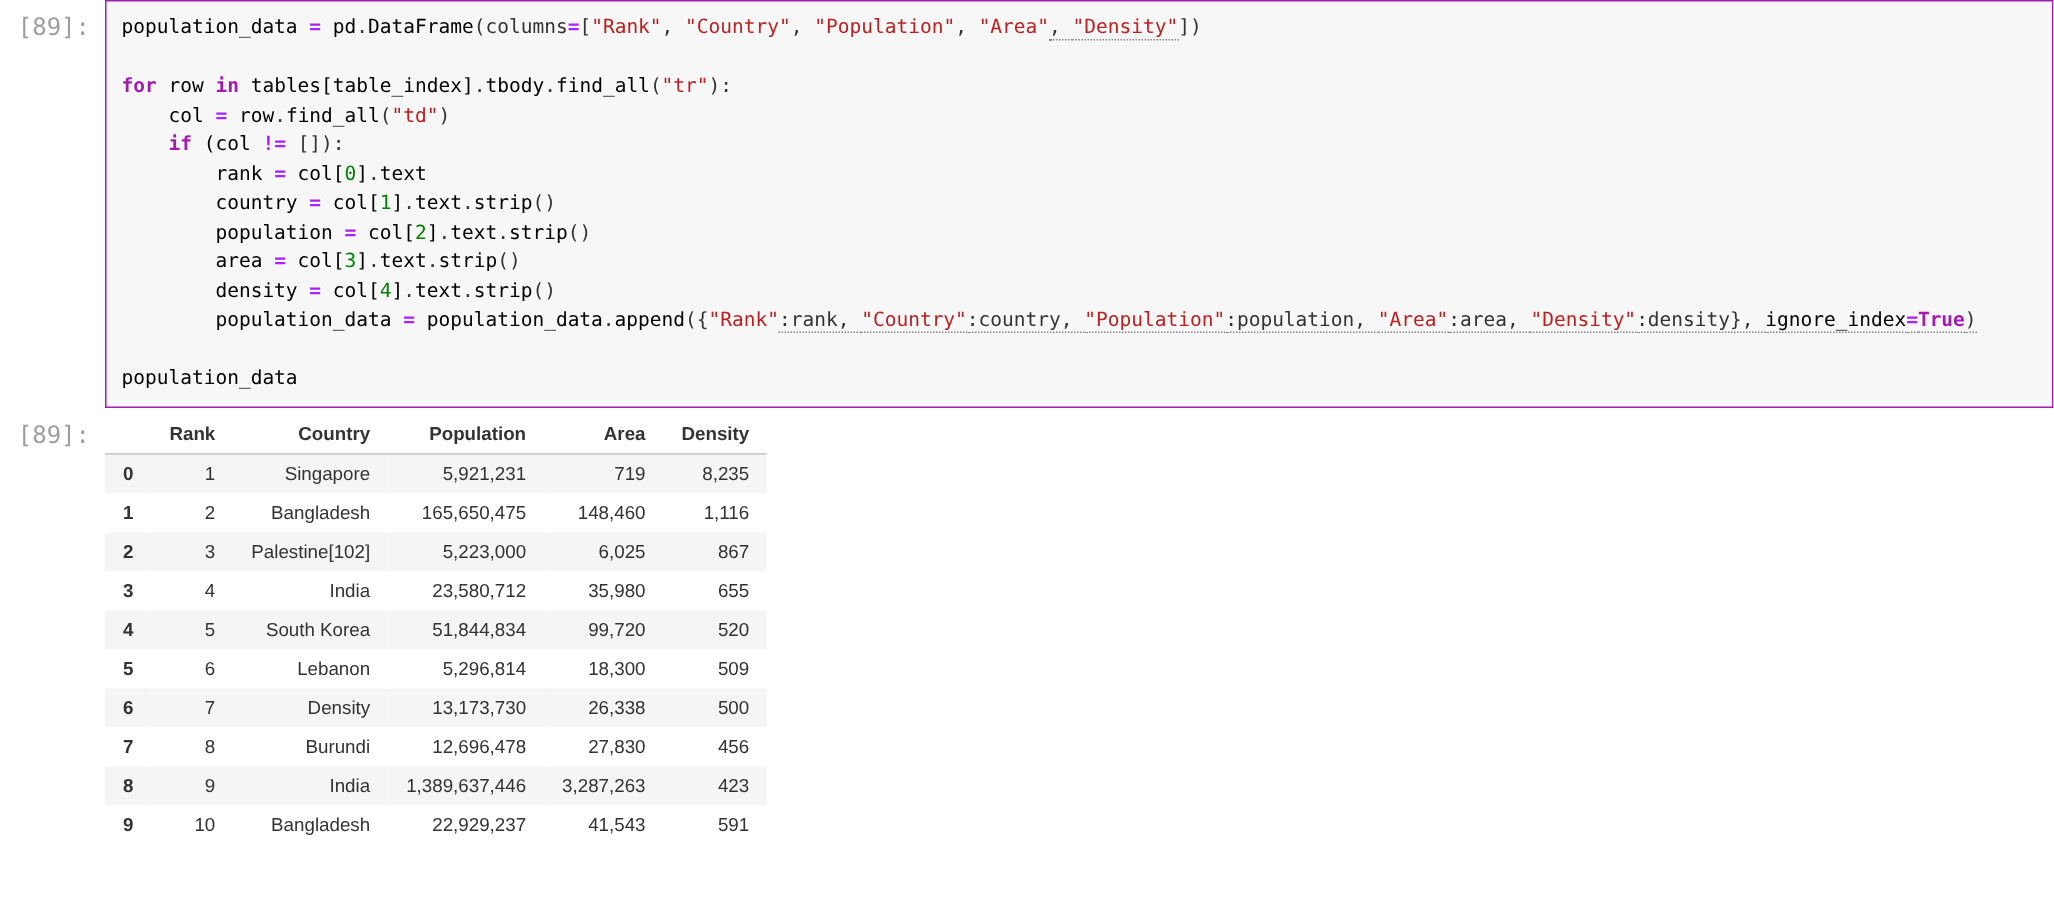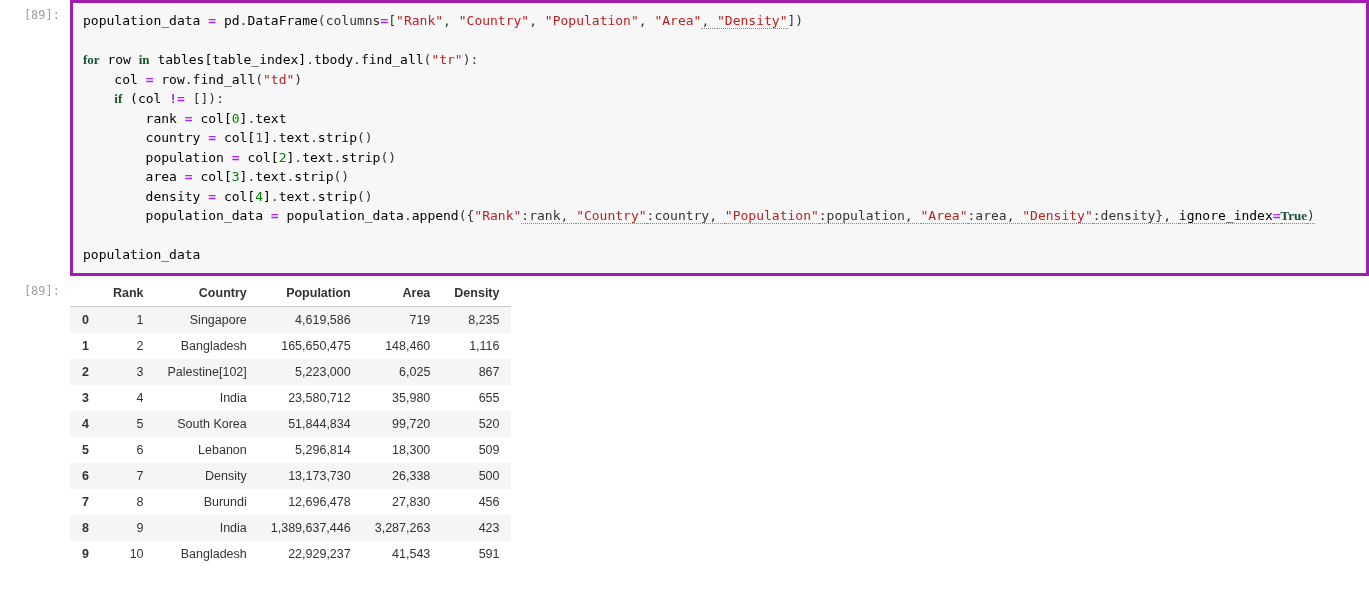--- a/index.html
+++ b/index.html
@@ -16,37 +16,37 @@
     align-items: flex-start;
     width: 100%;
   }
   .prompt {
     width: 70px;
     min-width: 70px;
     padding: 8px 10px 0 0;
     text-align: right;
     color: #303F9F;
     font-family: "SFMono-Regular", Menlo, Consolas, monospace;
-    font-size: 12px;
+    font-size: 16px;
   }
   .prompt.grey { color: #9e9e9e; }
   .input-area {
     flex: 1;
     background: #f7f7f7;
-    border: 3px solid #a21caf;
+    border: 1px solid #a21caf;
     padding: 8px 10px;
     font-family: "SFMono-Regular", Menlo, Consolas, monospace;
     font-size: 13px;
     line-height: 1.5;
     white-space: pre;
     overflow-x: auto;
     color: #333;
   }
   .code-line { white-space: pre; }
-  .tk-kw { color: #14532d; font-weight: bold; font-family: Liberation Serif, serif; }
+  .tk-kw { color: #a21caf; font-weight: bold; }
   .tk-name { color: #000; }
   .tk-op { color: #AA22FF; font-weight: bold; }
   .tk-str { color: #BA2121; }
   .tk-punc { color: #333; }
   .tk-builtin { color: #008000; }
   .tk-dotted { border-bottom: 1px dotted #888; }
   .output-area {
     flex: 1;
     padding: 4px 10px 0 0;
     font-family: -apple-system, BlinkMacSystemFont, "Segoe UI", Helvetica, Arial, sans-serif;
@@ -95,21 +95,21 @@
             <th>Population</th>
             <th>Area</th>
             <th>Density</th>
           </tr>
         </thead>
       <tbody id="df-body">
           <tr>
             <th>0</th>
             <td>1</td>
             <td>Singapore</td>
-            <td>4,619,586</td>
+            <td>5,921,231</td>
             <td>719</td>
             <td>8,235</td>
           </tr>
           <tr>
             <th>1</th>
             <td>2</td>
             <td>Bangladesh</td>
             <td>165,650,475</td>
             <td>148,460</td>
             <td>1,116</td>

